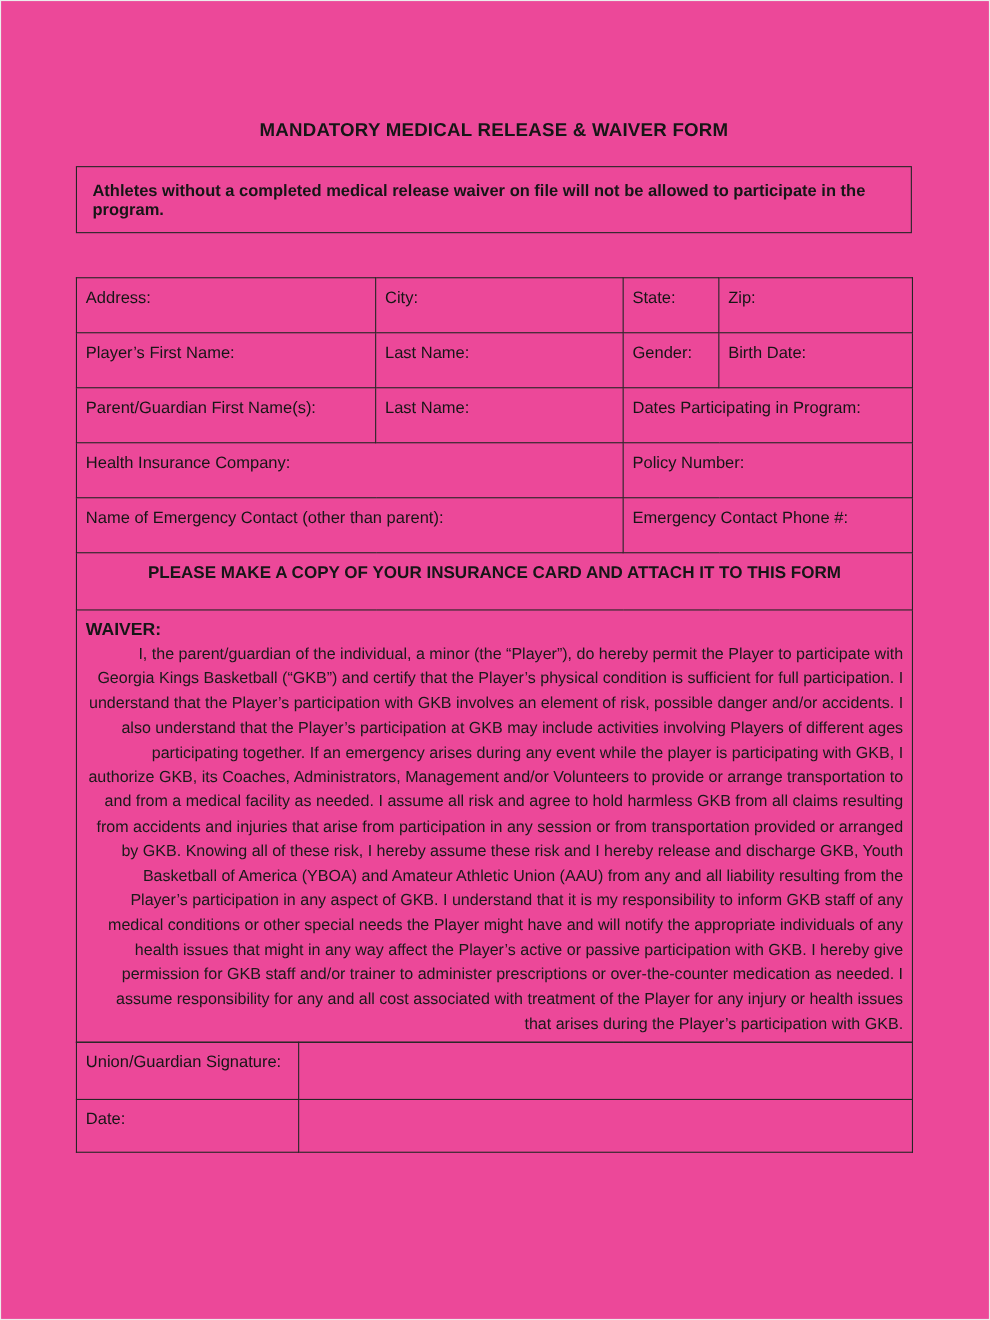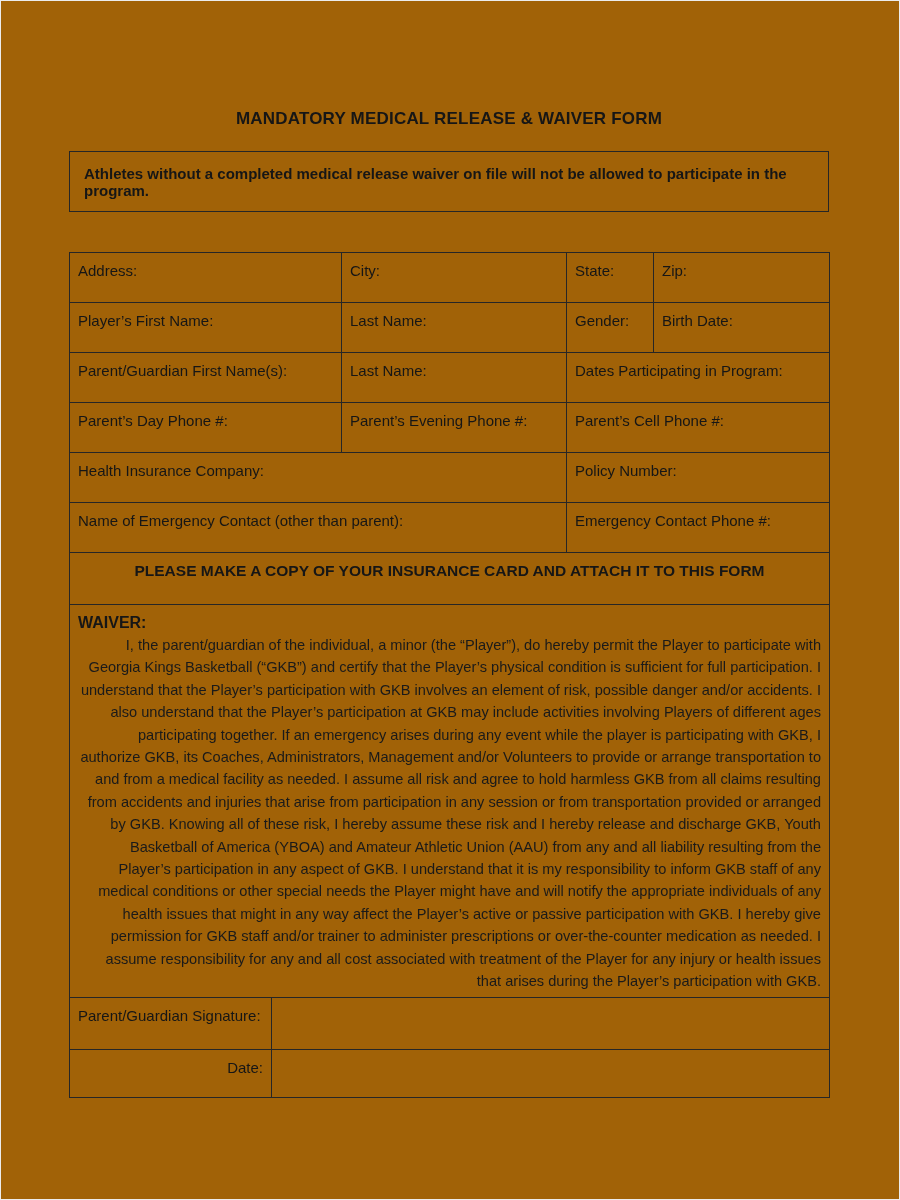--- a/index.html
+++ b/index.html
@@ -3,21 +3,21 @@
 <meta charset="utf-8">
 <style>
   * { margin: 0; padding: 0; box-sizing: border-box; }
   html, body { background: #ffffff; }
   body { font-family: "Liberation Sans", "DejaVu Sans", sans-serif; color: #141414; }
 
   .page {
     position: relative;
     width: 900px;
     height: 1200px;
-    background: #a16207;
+    background: #ec4899;
     border: 1px solid #ececec;
     overflow: hidden;
   }
 
   .content {
     position: absolute;
     left: 68px;
     top: 0;
     width: 760px;
   }
@@ -57,21 +57,21 @@
     border: 1px solid #262626;
     vertical-align: top;
     padding: 8px 8px 4px 8px;
     font-size: 15px;
     color: #161616;
     line-height: 19px;
   }
 
   .h50  { height: 50px; }
   .h52  { height: 52px; }
-  .h48  { height: 48px; text-align: right; }
+  .h48  { height: 48px; }
   .h98  { height: 98px; }
   .h340 { height: 340px; }
 
   td.center-bold {
     text-align: center;
     font-weight: bold;
     font-size: 15.5px;
   }
 
   .waiver-heading {
@@ -125,25 +125,20 @@
           <td class="h50">Last Name:</td>
           <td class="h50">Gender:</td>
           <td class="h50">Birth Date:</td>
         </tr>
         <tr>
           <td class="h50">Parent/Guardian First Name(s):</td>
           <td class="h50">Last Name:</td>
           <td class="h50" colspan="2">Dates Participating in Program:</td>
         </tr>
         <tr>
-          <td class="h50">Parent’s Day Phone #:</td>
-          <td class="h50">Parent’s Evening Phone #:</td>
-          <td class="h50" colspan="2">Parent’s Cell Phone #:</td>
-        </tr>
-        <tr>
           <td class="h50" colspan="2">Health Insurance Company:</td>
           <td class="h50" colspan="2">Policy Number:</td>
         </tr>
         <tr>
           <td class="h50" colspan="2">Name of Emergency Contact (other than parent):</td>
           <td class="h50" colspan="2">Emergency Contact Phone #:</td>
         </tr>
         <tr>
           <td class="h52 center-bold" colspan="4">PLEASE MAKE A COPY OF YOUR INSURANCE CARD AND ATTACH IT TO THIS FORM</td>
         </tr>
@@ -156,21 +151,21 @@
       </tbody>
     </table>
 
     <table class="sig-table">
       <colgroup>
         <col class="s1">
           <col class="s2">
       </colgroup>
       <tbody>
         <tr>
-          <td class="h52">Parent/Guardian Signature:</td>
+          <td class="h52">Union/Guardian Signature:</td>
           <td class="h52"></td>
         </tr>
         <tr>
           <td class="h48">Date:</td>
           <td class="h48"></td>
         </tr>
       </tbody>
     </table>
 
   </div>

